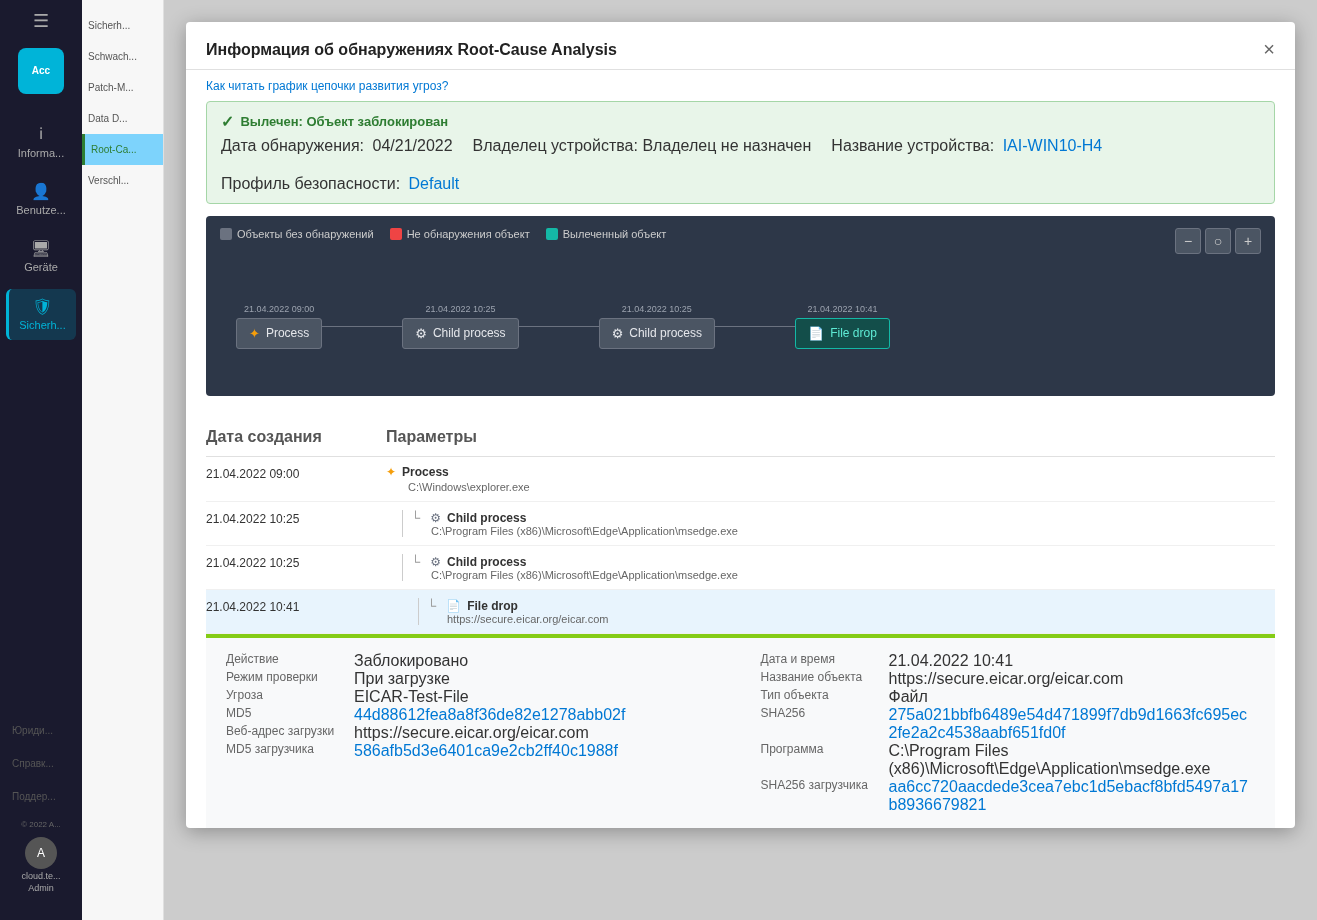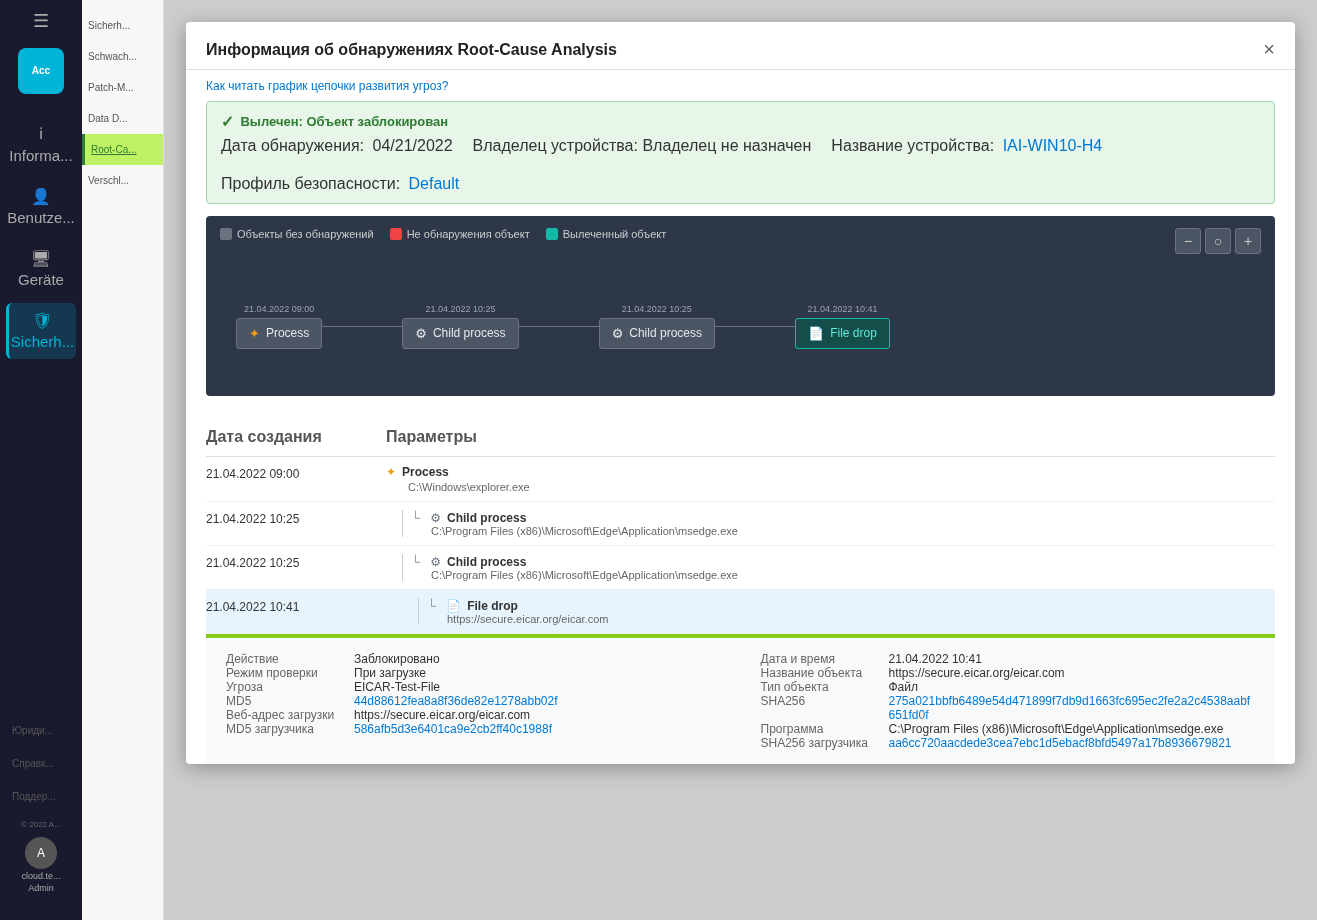--- a/index.html
+++ b/index.html
@@ -8,39 +8,39 @@
     .app-container { display: flex; height: 920px; width: 1317px; overflow: hidden; }
 
     
     .sidebar { width: 82px; background: #1a1a2e; display: flex; flex-direction: column; align-items: center; padding-top: 10px; flex-shrink: 0; }
     .sidebar-logo { width: 46px; height: 46px; background: #00b4d8; border-radius: 8px; display: flex; align-items: center; justify-content: center; margin-bottom: 20px; }
     .sidebar-logo-text { color: white; font-size: 10px; font-weight: bold; text-align: center; line-height: 1.2; }
     .sidebar-nav { display: flex; flex-direction: column; gap: 6px; width: 100%; align-items: center; flex: 1; }
     .sidebar-item { width: 70px; padding: 8px 4px; border-radius: 6px; display: flex; flex-direction: column; align-items: center; gap: 3px; cursor: pointer; color: #aaa; }
     .sidebar-item.active { background: rgba(0,180,216,0.2); color: #00b4d8; border-left: 3px solid #00b4d8; }
     .sidebar-item-icon { font-size: 16px; }
-    .sidebar-item-label { font-size: 15px; text-align: center; line-height: 1.2; }
+    .sidebar-item-label { font-size: 11px; text-align: center; line-height: 1.2; }
     .sidebar-bottom { margin-top: auto; padding-bottom: 27px; display: flex; flex-direction: column; align-items: center; gap: 8px; width: 100%; }
     .sidebar-user { display: flex; flex-direction: column; align-items: center; gap: 2px; color: #aaa; cursor: pointer; }
     .sidebar-user-avatar { width: 32px; height: 32px; background: #555; border-radius: 50%; display: flex; align-items: center; justify-content: center; color: white; font-size: 12px; }
     .sidebar-user-text { font-size: 9px; text-align: center; }
     .sidebar-copyright { font-size: 8px; color: #666; text-align: center; padding: 0 4px; }
     .hamburger { color: #aaa; font-size: 18px; cursor: pointer; margin-bottom: 16px; }
 
     
     .main { flex: 1; background: white; overflow: hidden; display: flex; flex-direction: column; }
 
     
     .modal-area { flex: 1; display: flex; flex-direction: column; overflow: hidden; }
 
     
     .content-layout { display: flex; flex: 1; overflow: hidden; }
     .secondary-sidebar { width: 82px; background: #f7f7f7; border-right: 1px solid #e0e0e0; padding-top: 10px; flex-shrink: 0; overflow: hidden; }
     .secondary-item { padding: 10px 6px; font-size: 10px; color: #555; cursor: pointer; white-space: nowrap; overflow: hidden; text-overflow: ellipsis; }
-    .secondary-item.active { background: #bef264; color: #2e7d32; border-left: 3px solid #2e7d32; text-decoration: underline; }
+    .secondary-item.active { background: #7dd3fc; color: #2e7d32; border-left: 3px solid #2e7d32; }
     .modal { background: white; width: 1185px; max-height: 895px; border-radius: 4px; box-shadow: 0 4px 20px rgba(0,0,0,0.3); display: flex; flex-direction: column; overflow: hidden; }
     .modal-header { display: flex; align-items: center; justify-content: space-between; padding: 16px 20px 8px; border-bottom: 1px solid #e0e0e0; flex-shrink: 0; }
     .modal-title { font-size: 16px; font-weight: 600; color: #222; }
     .modal-close { font-size: 20px; cursor: pointer; color: #666; background: none; border: none; }
     .modal-subtitle { padding: 8px 20px; flex-shrink: 0; }
     .modal-subtitle a { color: #0078d4; text-decoration: none; font-size: 12px; }
 
     
     .alert-banner { margin: 0 20px 12px; padding: 10px 14px; background: #e8f5e9; border: 1px solid #a5d6a7; border-radius: 4px; flex-shrink: 0; }
     .alert-title { font-weight: 600; color: #2e7d32; font-size: 13px; display: flex; align-items: center; gap: 6px; }
@@ -80,21 +80,21 @@
     .param-row { display: flex; align-items: center; gap: 6px; }
     .param-icon { font-size: 12px; }
     .param-label { font-size: 12px; font-weight: 600; color: #333; }
     .param-path { font-size: 11px; color: #666; margin-left: 22px; }
 
     
     .detail-panel { background: #f8f9fa; border-top: 4px solid #84cc16; padding: 14px 20px; }
     .detail-grid { display: grid; grid-template-columns: 1fr 1fr; gap: 8px 40px; }
     .detail-row { display: grid; grid-template-columns: 120px 1fr; gap: 8px; align-items: start; }
     .detail-label { font-size: 12px; color: #666; }
-    .detail-value { font-size: 12px; color: #333; }
+    .detail-value { font-size: 16px; color: #333; }
     .detail-value a { color: #0078d4; text-decoration: none; word-break: break-all; }
 
     
     .filedrop-icon { color: #14b8a6; font-size: 12px; }
 
     ::-webkit-scrollbar { width: 6px; }
     ::-webkit-scrollbar-track { background: #f0f0f0; }
     ::-webkit-scrollbar-thumb { background: #ccc; border-radius: 3px; }
   </style>
 </head>

